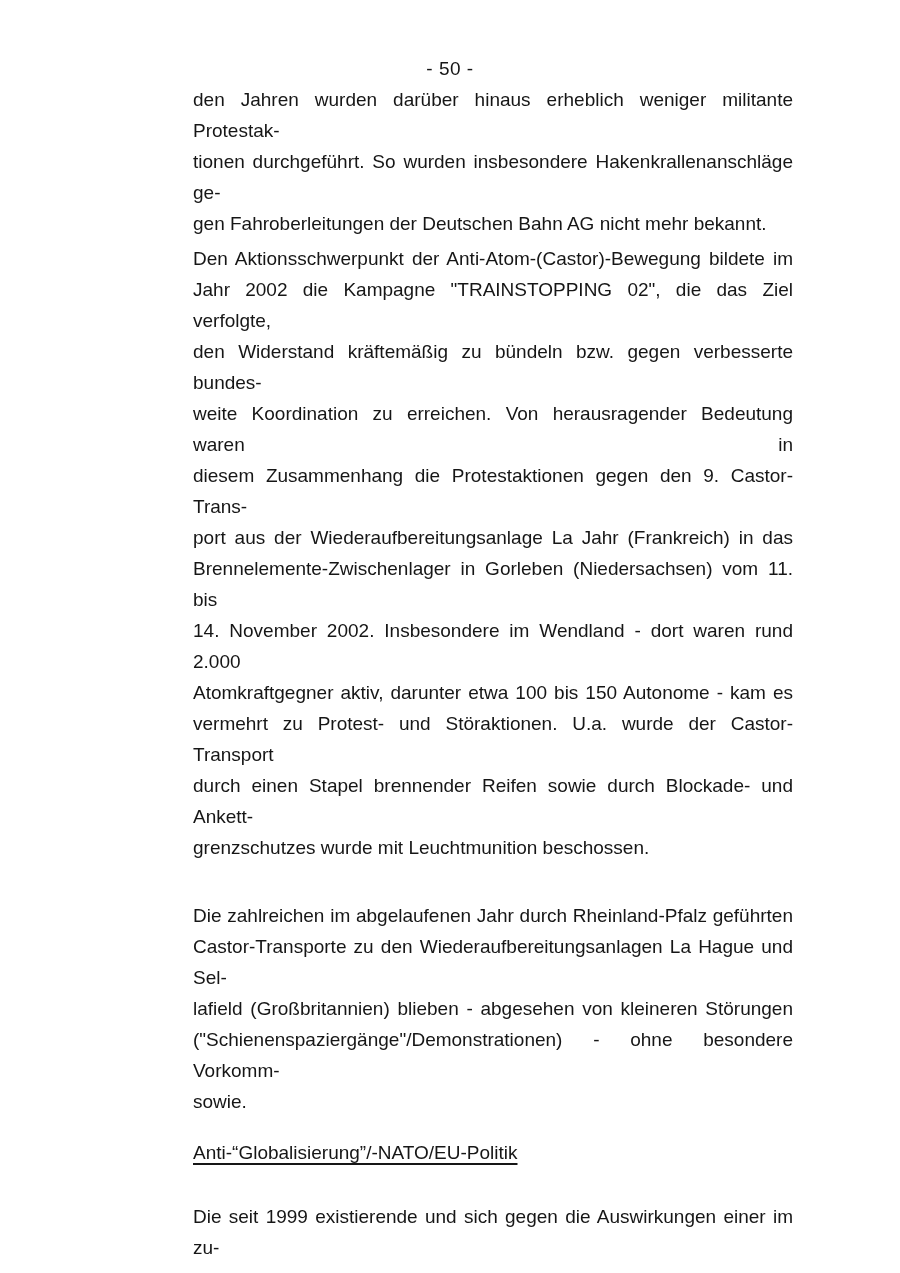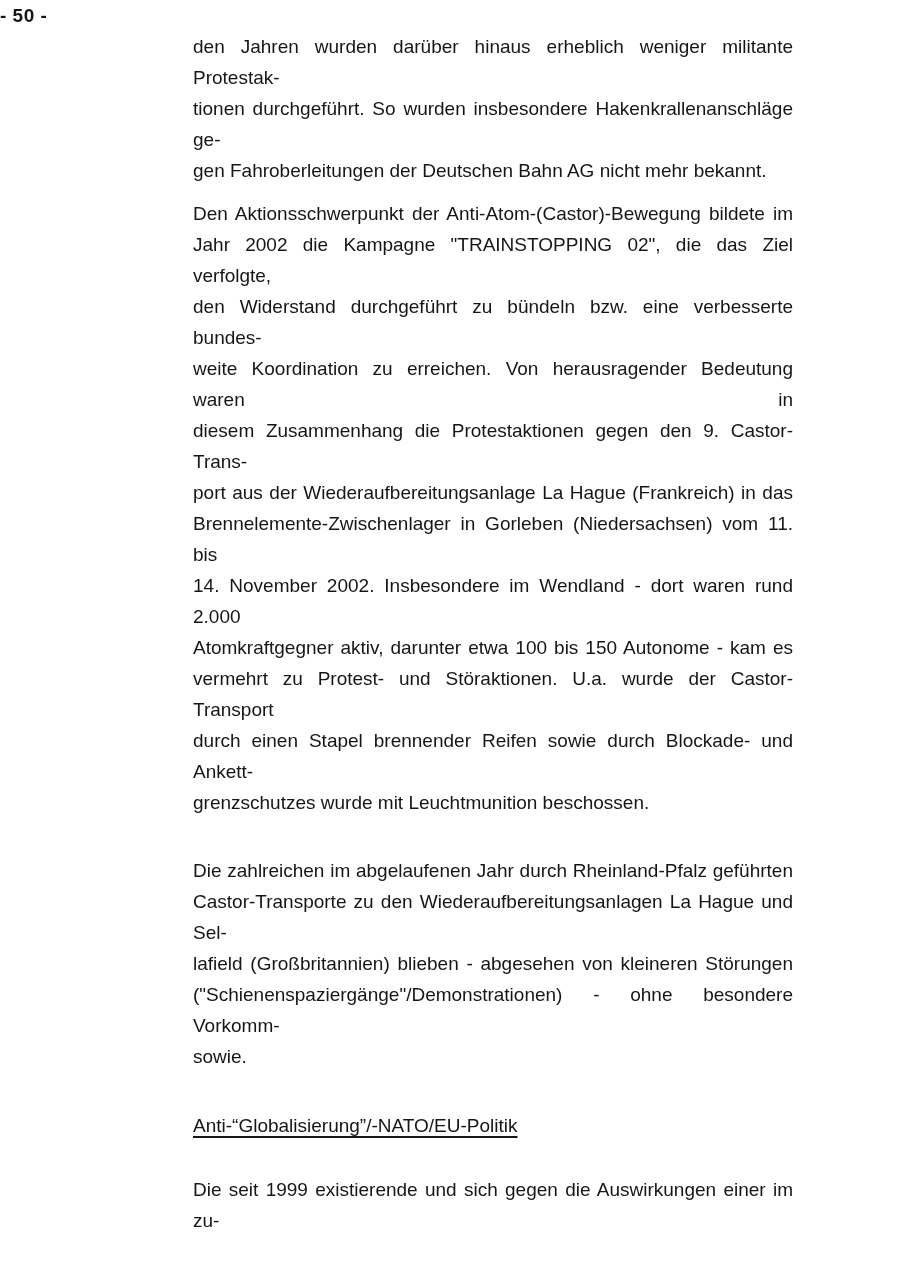--- a/index.html
+++ b/index.html
@@ -12,43 +12,44 @@
     width: 900px;
     height: 1273px;
     background: #ffffff;
     color: #161616;
     font-family: "Liberation Sans", "DejaVu Sans", sans-serif;
     font-size: 19px;
     line-height: 31px;
     overflow: hidden;
   }
   .page-number {
-    text-align: left;
-    font-weight: 700;
+    padding-top: 53px;
+    text-align: center;
+    font-weight: 400;
     letter-spacing: 0.5px;
   }
   .content {
     width: 600px;
     margin-left: 193px;
   }
   .para { margin: 0; }
   .para-1 { }
-  .para-2 { margin-top: 12px; }
+  .para-2 { margin-top: 4px; }
   .para-3 { margin-top: 37px; }
   .para-4 { margin-top: 33px; }
   .line {
     text-align: justify;
     text-align-last: justify;
   }
   .line.last {
     text-align: right;
     text-align-last: left;
   }
   .section-heading {
-    margin-top: 38px;
+    margin-top: 20px;
     text-decoration: underline;
     text-decoration-thickness: 1.5px;
     text-underline-offset: 4px;
   }
 </style>
 </head>
 <body>
 
 <div class="page">
 
@@ -58,24 +59,24 @@
 
     <div class="para para-1">
       <div class="line">den Jahren wurden darüber hinaus erheblich weniger militante Protestak-</div>
       <div class="line">tionen durchgeführt. So wurden insbesondere Hakenkrallenanschläge ge-</div>
       <div class="line last">gen Fahroberleitungen der Deutschen Bahn AG nicht mehr bekannt.</div>
     </div>
 
     <div class="para para-2">
       <div class="line">Den Aktionsschwerpunkt der Anti-Atom-(Castor)-Bewegung bildete im</div>
       <div class="line">Jahr 2002 die Kampagne "TRAINSTOPPING 02", die das Ziel verfolgte,</div>
-      <div class="line">den Widerstand durchgeführt zu bündeln bzw. eine verbesserte bundes-</div>
+      <div class="line">den Widerstand kräftemäßig zu bündeln bzw. gegen verbesserte bundes-</div>
       <div class="line">weite Koordination zu erreichen. Von herausragender Bedeutung waren in</div>
       <div class="line">diesem Zusammenhang die Protestaktionen gegen den 9. Castor-Trans-</div>
-      <div class="line">port aus der Wiederaufbereitungsanlage La Hague (Frankreich) in das</div>
+      <div class="line">port aus der Wiederaufbereitungsanlage La Jahr (Frankreich) in das</div>
       <div class="line">Brennelemente-Zwischenlager in Gorleben (Niedersachsen) vom 11. bis</div>
       <div class="line">14. November 2002. Insbesondere im Wendland - dort waren rund 2.000</div>
       <div class="line">Atomkraftgegner aktiv, darunter etwa 100 bis 150 Autonome - kam es</div>
       <div class="line">vermehrt zu Protest- und Störaktionen. U.a. wurde der Castor-Transport</div>
       <div class="line">durch einen Stapel brennender Reifen sowie durch Blockade- und Ankett-</div>
       <div class="line last">grenzschutzes wurde mit Leuchtmunition beschossen.</div>
     </div>
 
     <div class="para para-3">
       <div class="line">Die zahlreichen im abgelaufenen Jahr durch Rheinland-Pfalz geführten</div>

